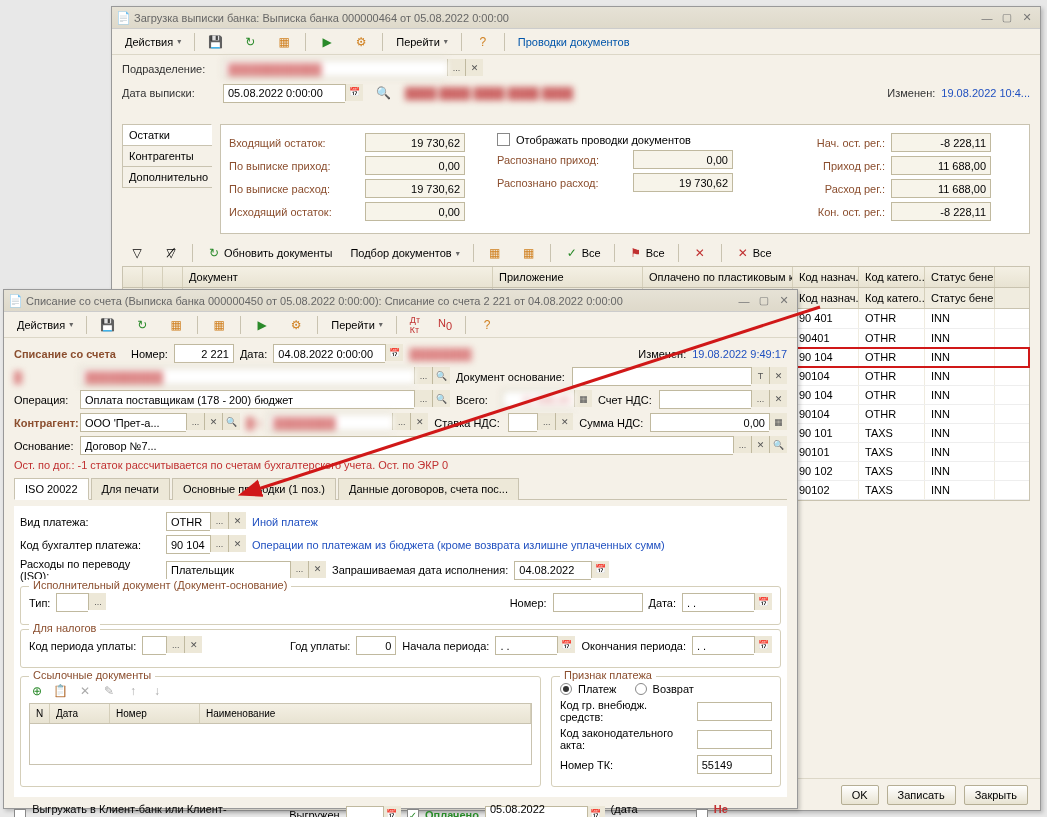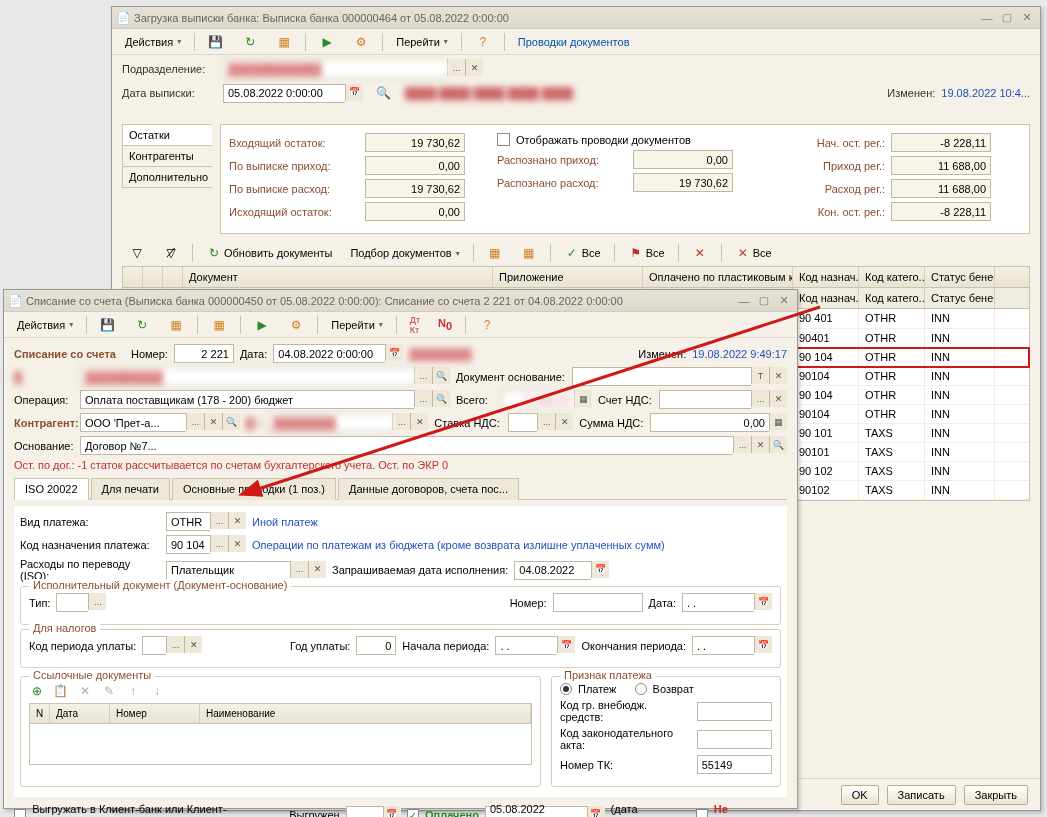--- a/index.html
+++ b/index.html
@@ -407,21 +407,21 @@
     <span class="tb-btn">
         <span class="icon icon-orange">⚙</span>
       </span>
     <span class="tb-sep"></span>
     <span class="tb-btn tb-drop">Перейти</span>
     <span class="tb-sep"></span>
     <span class="tb-btn">
         <span style="color:#c03030;font-size:9px">Дт<br>Кт</span>
       </span>
     <span class="tb-btn">
-        <span style="color:#c03030;font-weight:bold">N<sub>0</sub></span>
+        <span style="color:#c03030;font-weight:normal">N<sub>0</sub></span>
       </span>
     <span class="tb-sep"></span>
     <span class="tb-btn">
         <span class="icon icon-orange">?</span>
       </span>
   </div>
 
   <div class="content" style="padding:6px 10px">
     <div class="row">
       <span class="lbl-brown" style="font-weight:bold">Списание со счета</span>
@@ -518,21 +518,21 @@
       <div class="row">
         <span style="width:140px">Вид платежа:</span>
         <div class="fieldwrap" style="width:80px">
             <div class="input" style="flex:1">OTHR</div>
             <span class="input-btn">...</span>
             <span class="input-btn">✕</span>
           </div>
         <span class="linkblue">Иной платеж</span>
       </div>
       <div class="row">
-        <span style="width:140px">Код назначения платежа:</span>
+        <span style="width:140px">Код бухгалтер платежа:</span>
         <div class="fieldwrap" style="width:80px">
             <div class="input" style="flex:1">90 104</div>
             <span class="input-btn">...</span>
             <span class="input-btn">✕</span>
           </div>
         <span class="linkblue">Операции по платежам из бюджета (кроме возврата излишне уплаченных сумм)</span>
       </div>
       <div class="row">
         <span style="width:140px">Расходы по переводу (ISO):</span>
         <div class="fieldwrap" style="width:160px">

